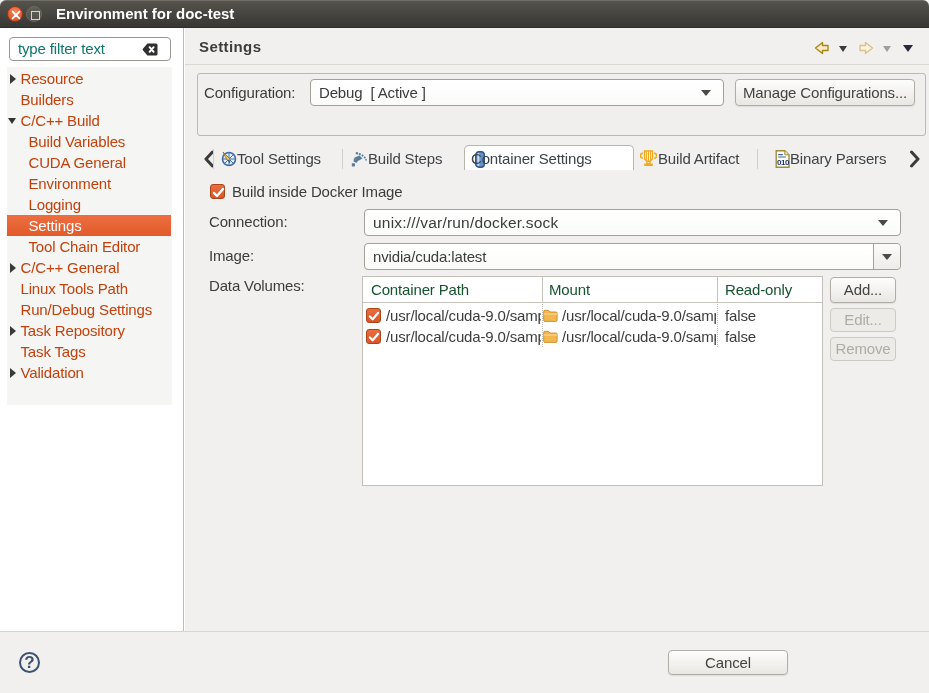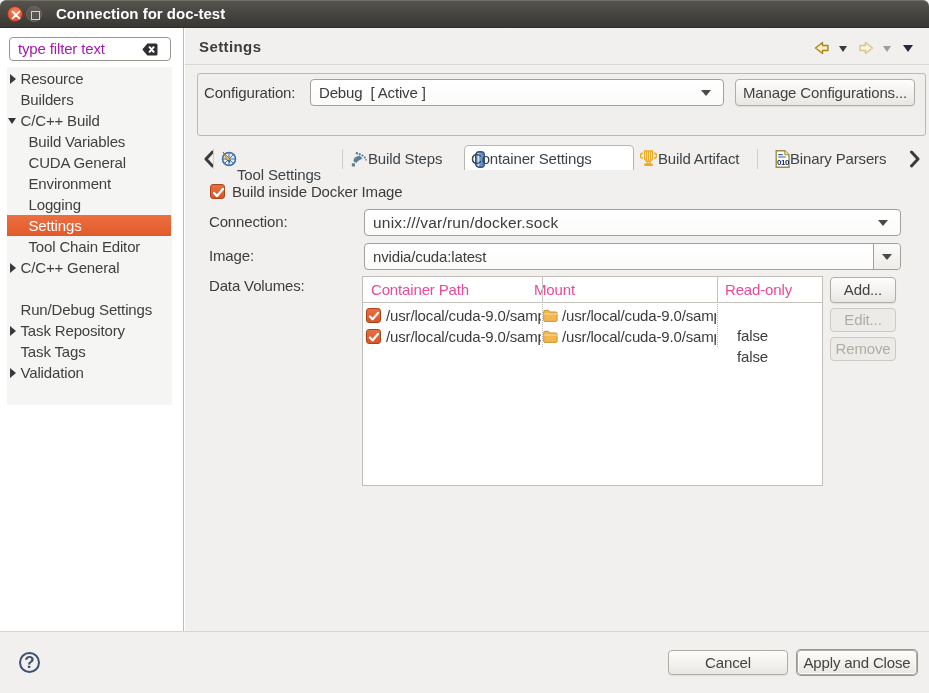--- a/index.html
+++ b/index.html
@@ -24,24 +24,24 @@
 #btn-max:after { content:""; position:absolute; left:3.5px; top:3.5px; width:7px; height:7px;
   border:1.5px solid #d5d3cf; }
 #title { position:absolute; left:56px; top:0; height:28px; line-height:27px; color:#ffffff;
   font-weight:bold; font-size:15px; letter-spacing:0; }
 
 
 #leftpanel { position:absolute; left:0; top:28px; width:184px; height:603px; background:#fff;
   border-right:1px solid #bfbcb7; }
 #filter { position:absolute; left:9px; top:9px; width:162px; height:24px; background:#fff;
   border:1px solid #97978f; border-radius:4px; }
-#filter .ph { position:absolute; left:8px; top:0; line-height:22px; color:#a21caf; }
+#filter .ph { position:absolute; left:8px; top:0; line-height:22px; color:#0f766e; }
 #filter svg { position:absolute; left:132px; top:5px; }
 #treestrip { position:absolute; left:7px; top:39px; width:165px; height:338px; background:#f5f5f3; }
-.trow { position:absolute; left:0; width:165px; height:21px; line-height:21px; white-space:nowrap; color:#404040; }
+.trow { position:absolute; left:0; width:165px; height:21px; line-height:21px; white-space:nowrap; color:#c2410c; }
 .trow .tx1 { position:absolute; left:13.5px; }
 .trow .tx2 { position:absolute; left:21.5px; }
 .trow.sel { background:linear-gradient(#ec6f40,#e25a2a); color:#fff; left:0; width:164px; }
 .exp-r { position:absolute; left:3px; top:5.5px; width:0; height:0;
   border-left:6.5px solid #3a3a3a; border-top:5px solid transparent; border-bottom:5px solid transparent; }
 .exp-d { position:absolute; left:1px; top:7.5px; width:0; height:0;
   border-top:6.5px solid #333; border-left:4.5px solid transparent; border-right:4.5px solid transparent; }
 
 
 #rightpanel { position:absolute; left:185px; top:28px; width:744px; height:603px; background:#f1f0ee; }
@@ -87,28 +87,28 @@
 #combo-img { left:364px; top:243px; width:537px; }
 #combo-img .dbtn { position:absolute; right:0; top:0; width:27px; height:25px;
   background:linear-gradient(#fbfbfa,#eeece9); border-left:1px solid #a39f99;
   border-radius:0 4px 4px 0; }
 #lbl-dv { position:absolute; left:209px; top:277px; height:18px; line-height:17px; }
 
 
 #dvtable { position:absolute; left:362px; top:276px; width:461px; height:210px; background:#fff;
   border:1px solid #c2beb8; }
 #dvhead { position:absolute; left:0; top:0; width:459px; height:26px; border-bottom:1px solid #c6c2bc; }
-#dvhead .hc { position:absolute; top:0; height:25px; line-height:25px; color:#ec4899; }
+#dvhead .hc { position:absolute; top:0; height:25px; line-height:25px; color:#14532d; }
 .colline { position:absolute; top:0; width:1px; height:26px; background:#c6c2bc; }
 .dotline { position:absolute; width:1px; background-image:linear-gradient(#bbb8b3 50%, transparent 50%);
   background-size:1px 2px; }
 .dvrow { position:absolute; left:0; width:459px; height:21px; line-height:21px; white-space:nowrap; }
 .dvrow .cpath { position:absolute; left:23px; top:0; width:155px; overflow:hidden; }
 .dvrow .mpath { position:absolute; left:199px; top:0; width:154px; overflow:hidden; }
-.dvrow .ro { position:absolute; left:374px; top:0;margin-top:20px; }
+.dvrow .ro { position:absolute; left:362px; top:0; }
 .dvrow .checkbox { left:3px; top:3px; width:15px; height:15px; }
 .dvrow .fold { position:absolute; left:180px; top:4px; }
 
 #btn-add { left:830px; top:277px; width:66px; height:26px; line-height:24px; }
 .btn-dis { position:absolute; background:#edebe8; border:1px solid #cdc9c3; border-radius:4px;
   color:#b0aca5; text-align:center; }
 #btn-edit { left:830px; top:308px; width:66px; height:24px; line-height:22px; }
 #btn-remove { left:830px; top:337px; width:66px; height:24px; line-height:22px; }
 
 
@@ -125,21 +125,21 @@
 <body>
 <div id="win">
 
   <div id="titlebar">
     <div id="btn-close">
         <svg width="10" height="10" viewBox="0 0 10 10">
           <path d="M1.6 1.6 L8.4 8.4 M8.4 1.6 L1.6 8.4" stroke="#fff" stroke-width="1.9" stroke-linecap="round"></path>
         </svg>
       </div>
     <div id="btn-max"></div>
-    <div id="title">Connection for doc-test</div>
+    <div id="title">Environment for doc-test</div>
   </div>
 
   <div id="leftpanel">
     <div id="filter">
       <span class="ph">type filter text</span>
       <svg width="16" height="13" viewBox="0 0 16 13">
         <path d="M5.4 0.5 h8.6 a1.5 1.5 0 0 1 1.5 1.5 v9 a1.5 1.5 0 0 1 -1.5 1.5 h-8.6 L0.9 7.3 a1.1 1.1 0 0 1 0 -1.6 Z" fill="#2f2f2f"></path>
         <path d="M7.6 4.2 L11.6 8.8 M11.6 4.2 L7.6 8.8" stroke="#fff" stroke-width="2" stroke-linecap="round"></path>
       </svg>
     </div>
@@ -170,20 +170,23 @@
       <div class="trow sel" style="top:148px">
           <span class="tx2">Settings</span>
         </div>
       <div class="trow" style="top:169px">
           <span class="tx2">Tool Chain Editor</span>
         </div>
       <div class="trow" style="top:190px">
           <span class="exp-r"></span>
           <span class="tx1">C/C++ General</span>
         </div>
+      <div class="trow" style="top:211px">
+          <span class="tx1">Linux Tools Path</span>
+        </div>
       <div class="trow" style="top:232px">
           <span class="tx1">Run/Debug Settings</span>
         </div>
       <div class="trow" style="top:253px">
           <span class="exp-r"></span>
           <span class="tx1">Task Repository</span>
         </div>
       <div class="trow" style="top:274px">
           <span class="tx1">Task Tags</span>
         </div>
@@ -220,21 +223,21 @@
   <svg class="abs" style="left:202px; top:150px;" width="13" height="18" viewBox="0 0 13 18">
     <path d="M10.5 2 L4 9 L10.5 16" stroke="#3b3b3b" stroke-width="3" fill="none" stroke-linecap="round" stroke-linejoin="round"></path>
   </svg>
   <div class="tabsep" style="left:213px;"></div>
   <svg class="tabicon" style="left:221px;" width="16" height="16" viewBox="0 0 16 16">
     <circle cx="8" cy="8" r="6.5" fill="#e8eef5" stroke="#3f6fa8" stroke-width="1.6"></circle>
     <path d="M8 2 L8 14 M2 8 L14 8 M3.8 3.8 L12.2 12.2 M12.2 3.8 L3.8 12.2" stroke="#3f6fa8" stroke-width="1"></path>
     <path d="M2 1 L9 8 L8 10 L6 9 Z" fill="#f0c64f" stroke="#86683a" stroke-width="0.8"></path>
     <path d="M7 8.6 L9.5 11 L8.6 12 L6.6 9.6 Z" fill="#2c4a76"></path>
   </svg>
-  <div class="tabtx" style="left:237px;margin-top:16px;">Tool Settings</div>
+  <div class="tabtx" style="left:237px;">Tool Settings</div>
   <div class="tabsep" style="left:342px;"></div>
   <svg class="tabicon" style="left:351px;" width="17" height="17" viewBox="0 0 17 17">
     <g fill="#5c7d98">
       <path d="M3.5 6.5 L8.5 4.5 L11.5 7.5 L6 10.5 Z"></path>
       <path d="M3 7 L7 9.5 L5.5 12 L2.5 10.5 Z"></path>
       <rect x="0.8" y="12.2" width="3.2" height="3.2" rx="0.6"></rect>
       <rect x="4.8" y="1.2" width="2.2" height="2.2" rx="0.4" transform="rotate(12 6 2.3)"></rect>
       <rect x="7.8" y="2.2" width="2" height="2" rx="0.4" transform="rotate(20 8.8 3.2)"></rect>
       <rect x="10.6" y="3.6" width="1.9" height="1.9" rx="0.4" transform="rotate(30 11.5 4.5)"></rect>
       <rect x="12.9" y="5.6" width="1.8" height="1.8" rx="0.4" transform="rotate(40 13.8 6.5)"></rect>
@@ -287,21 +290,21 @@
     <span class="dbtn">
         <span class="darr" style="right:8px; top:10px;"></span>
       </span>
     </div>
 
   <div id="lbl-dv">Data Volumes:</div>
 
   <div id="dvtable">
     <div id="dvhead">
       <span class="hc" style="left:8px;">Container Path</span>
-      <span class="hc" style="left:171px;">Mount</span>
+      <span class="hc" style="left:186px;">Mount</span>
       <span class="hc" style="left:362px;">Read-only</span>
     </div>
     <div class="colline" style="left:179px;"></div>
     <div class="colline" style="left:354px;"></div>
     <div class="dotline" style="left:179px; top:27px; height:44px;"></div>
     <div class="dotline" style="left:354px; top:27px; height:44px;"></div>
     <div class="dvrow" style="top:28px;">
       <span class="checkbox">
           <svg width="12" height="11" viewBox="0 0 13 12">
             <path d="M2 6 L5 9 L11 2" stroke="#fff" stroke-width="2.4" fill="none" stroke-linecap="round" stroke-linejoin="round"></path>
@@ -332,14 +335,13 @@
   </div>
 
   <div class="btn" id="btn-add">Add...</div>
   <div class="btn-dis" id="btn-edit">Edit...</div>
   <div class="btn-dis" id="btn-remove">Remove</div>
 
   <div id="bottombar">
     <div id="help">?</div>
   </div>
   <div class="btn" id="btn-cancel">Cancel</div>
-  <div class="btn" id="btn-apply">Apply and Close</div>
 </div>
 
 </body></html>

